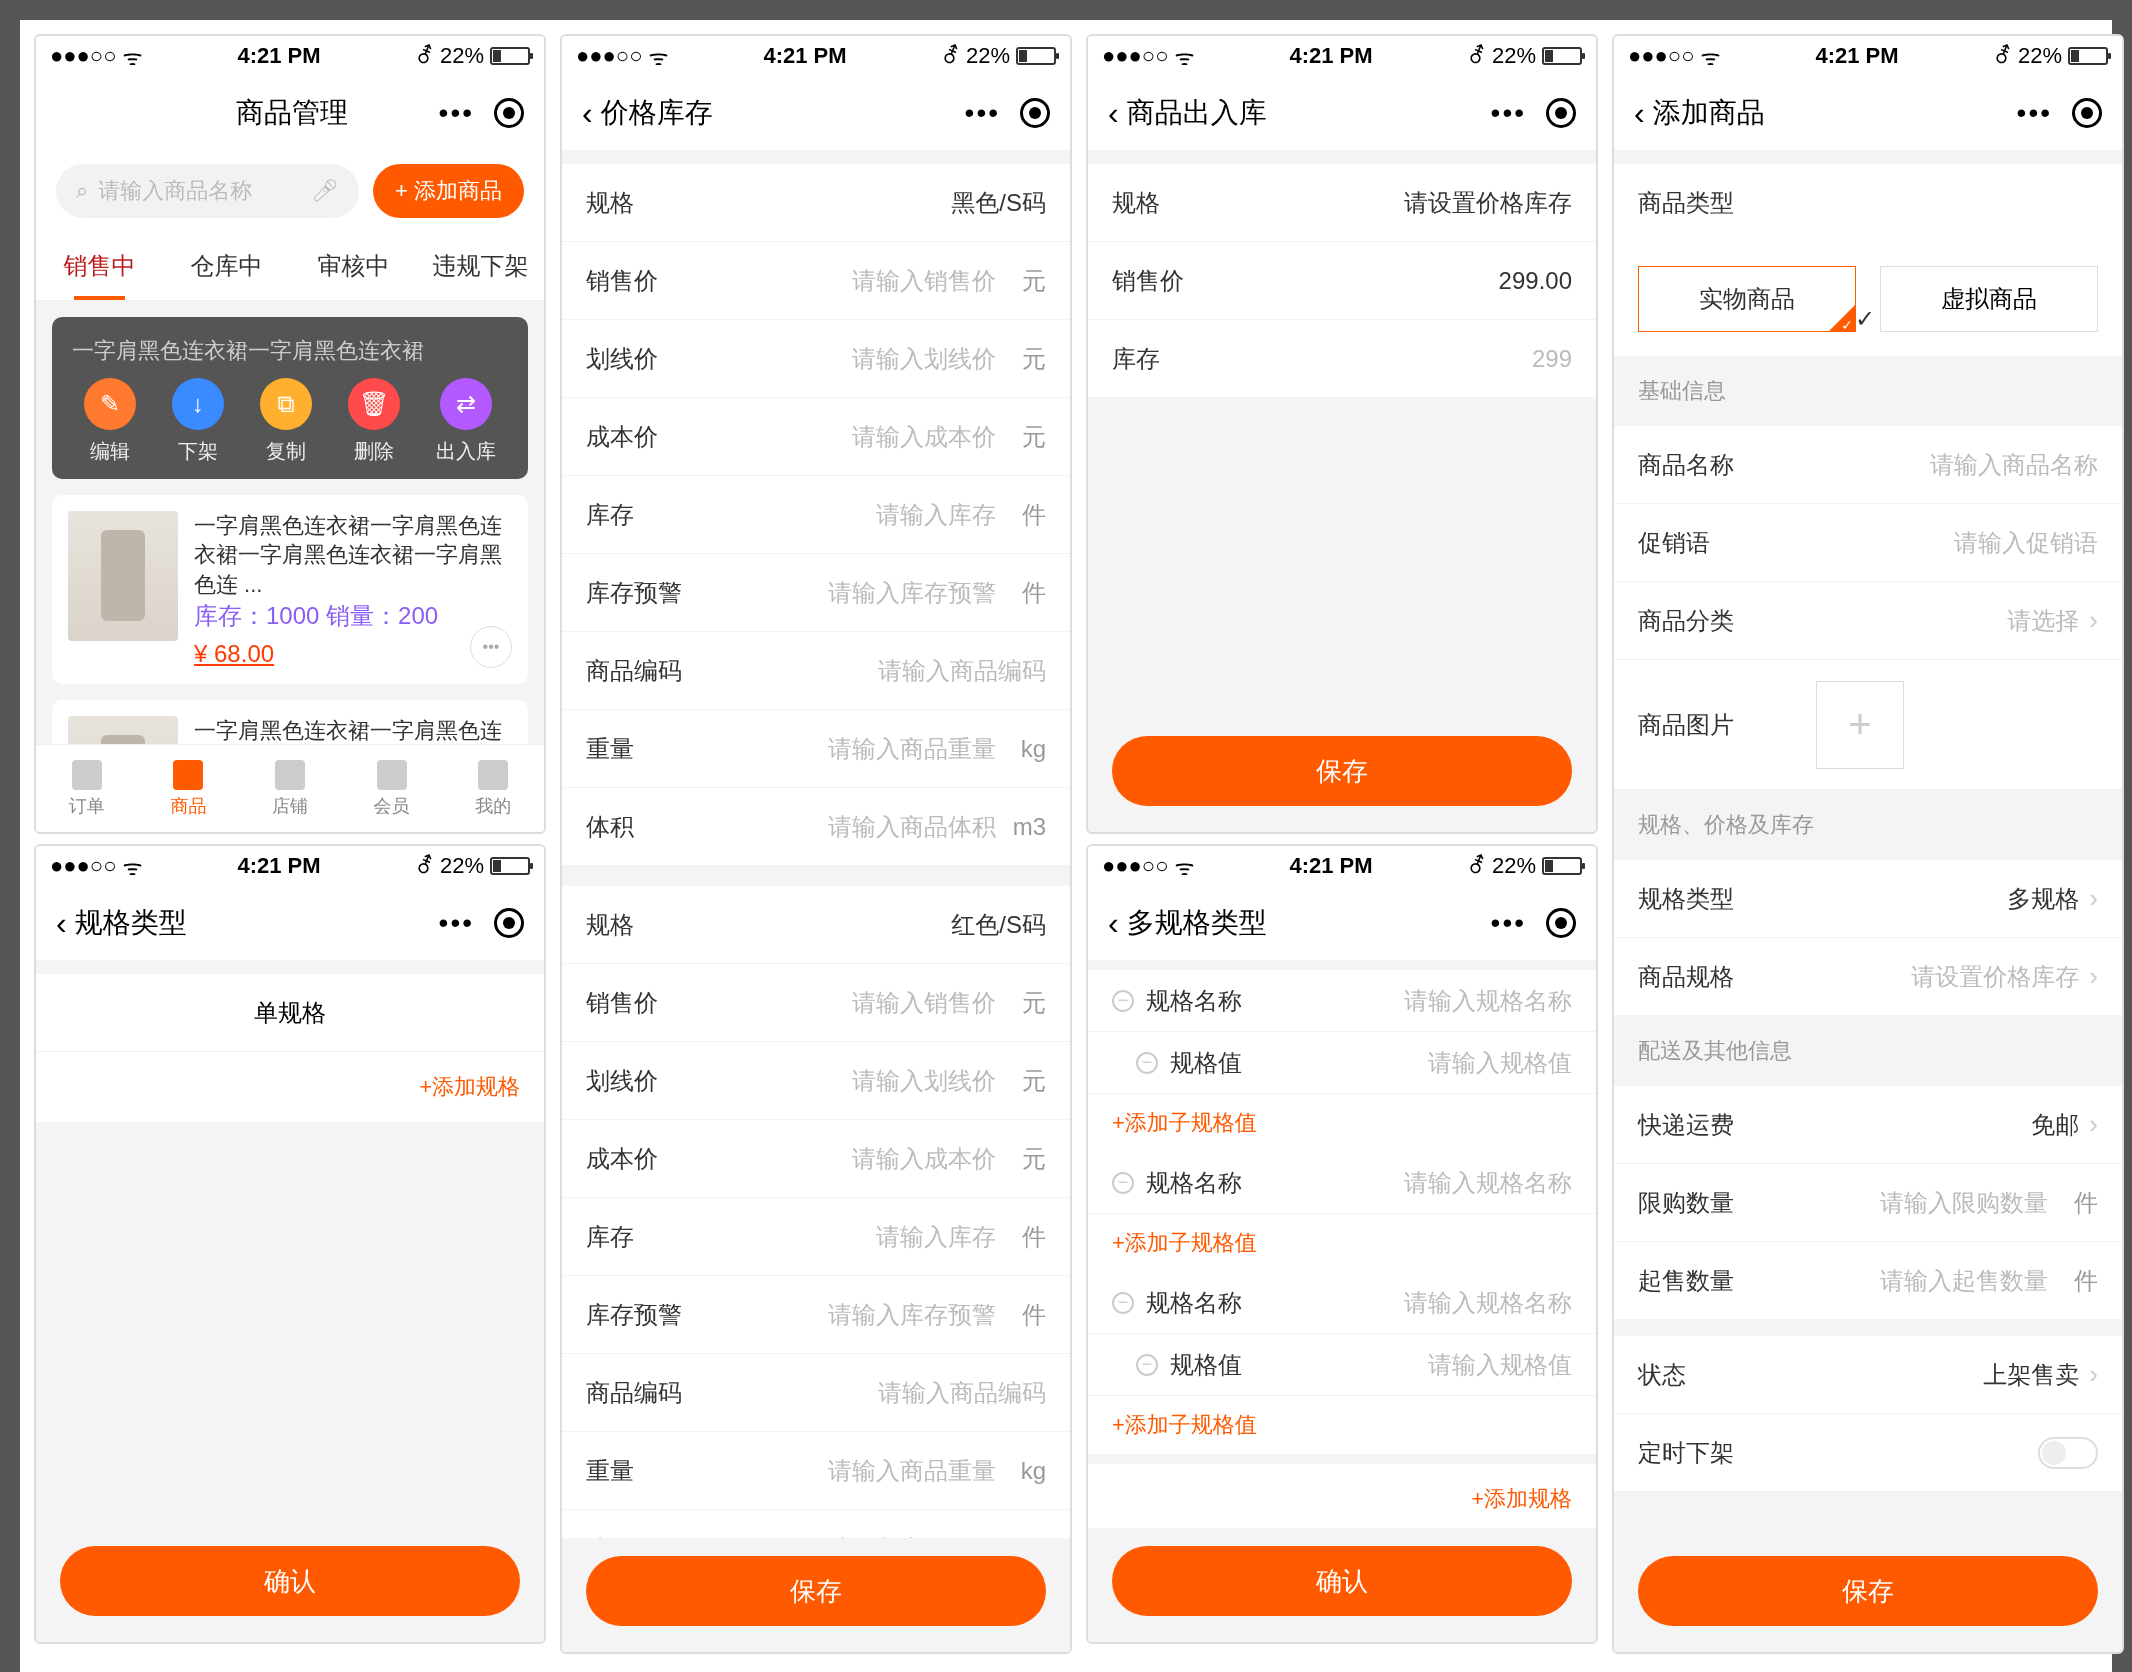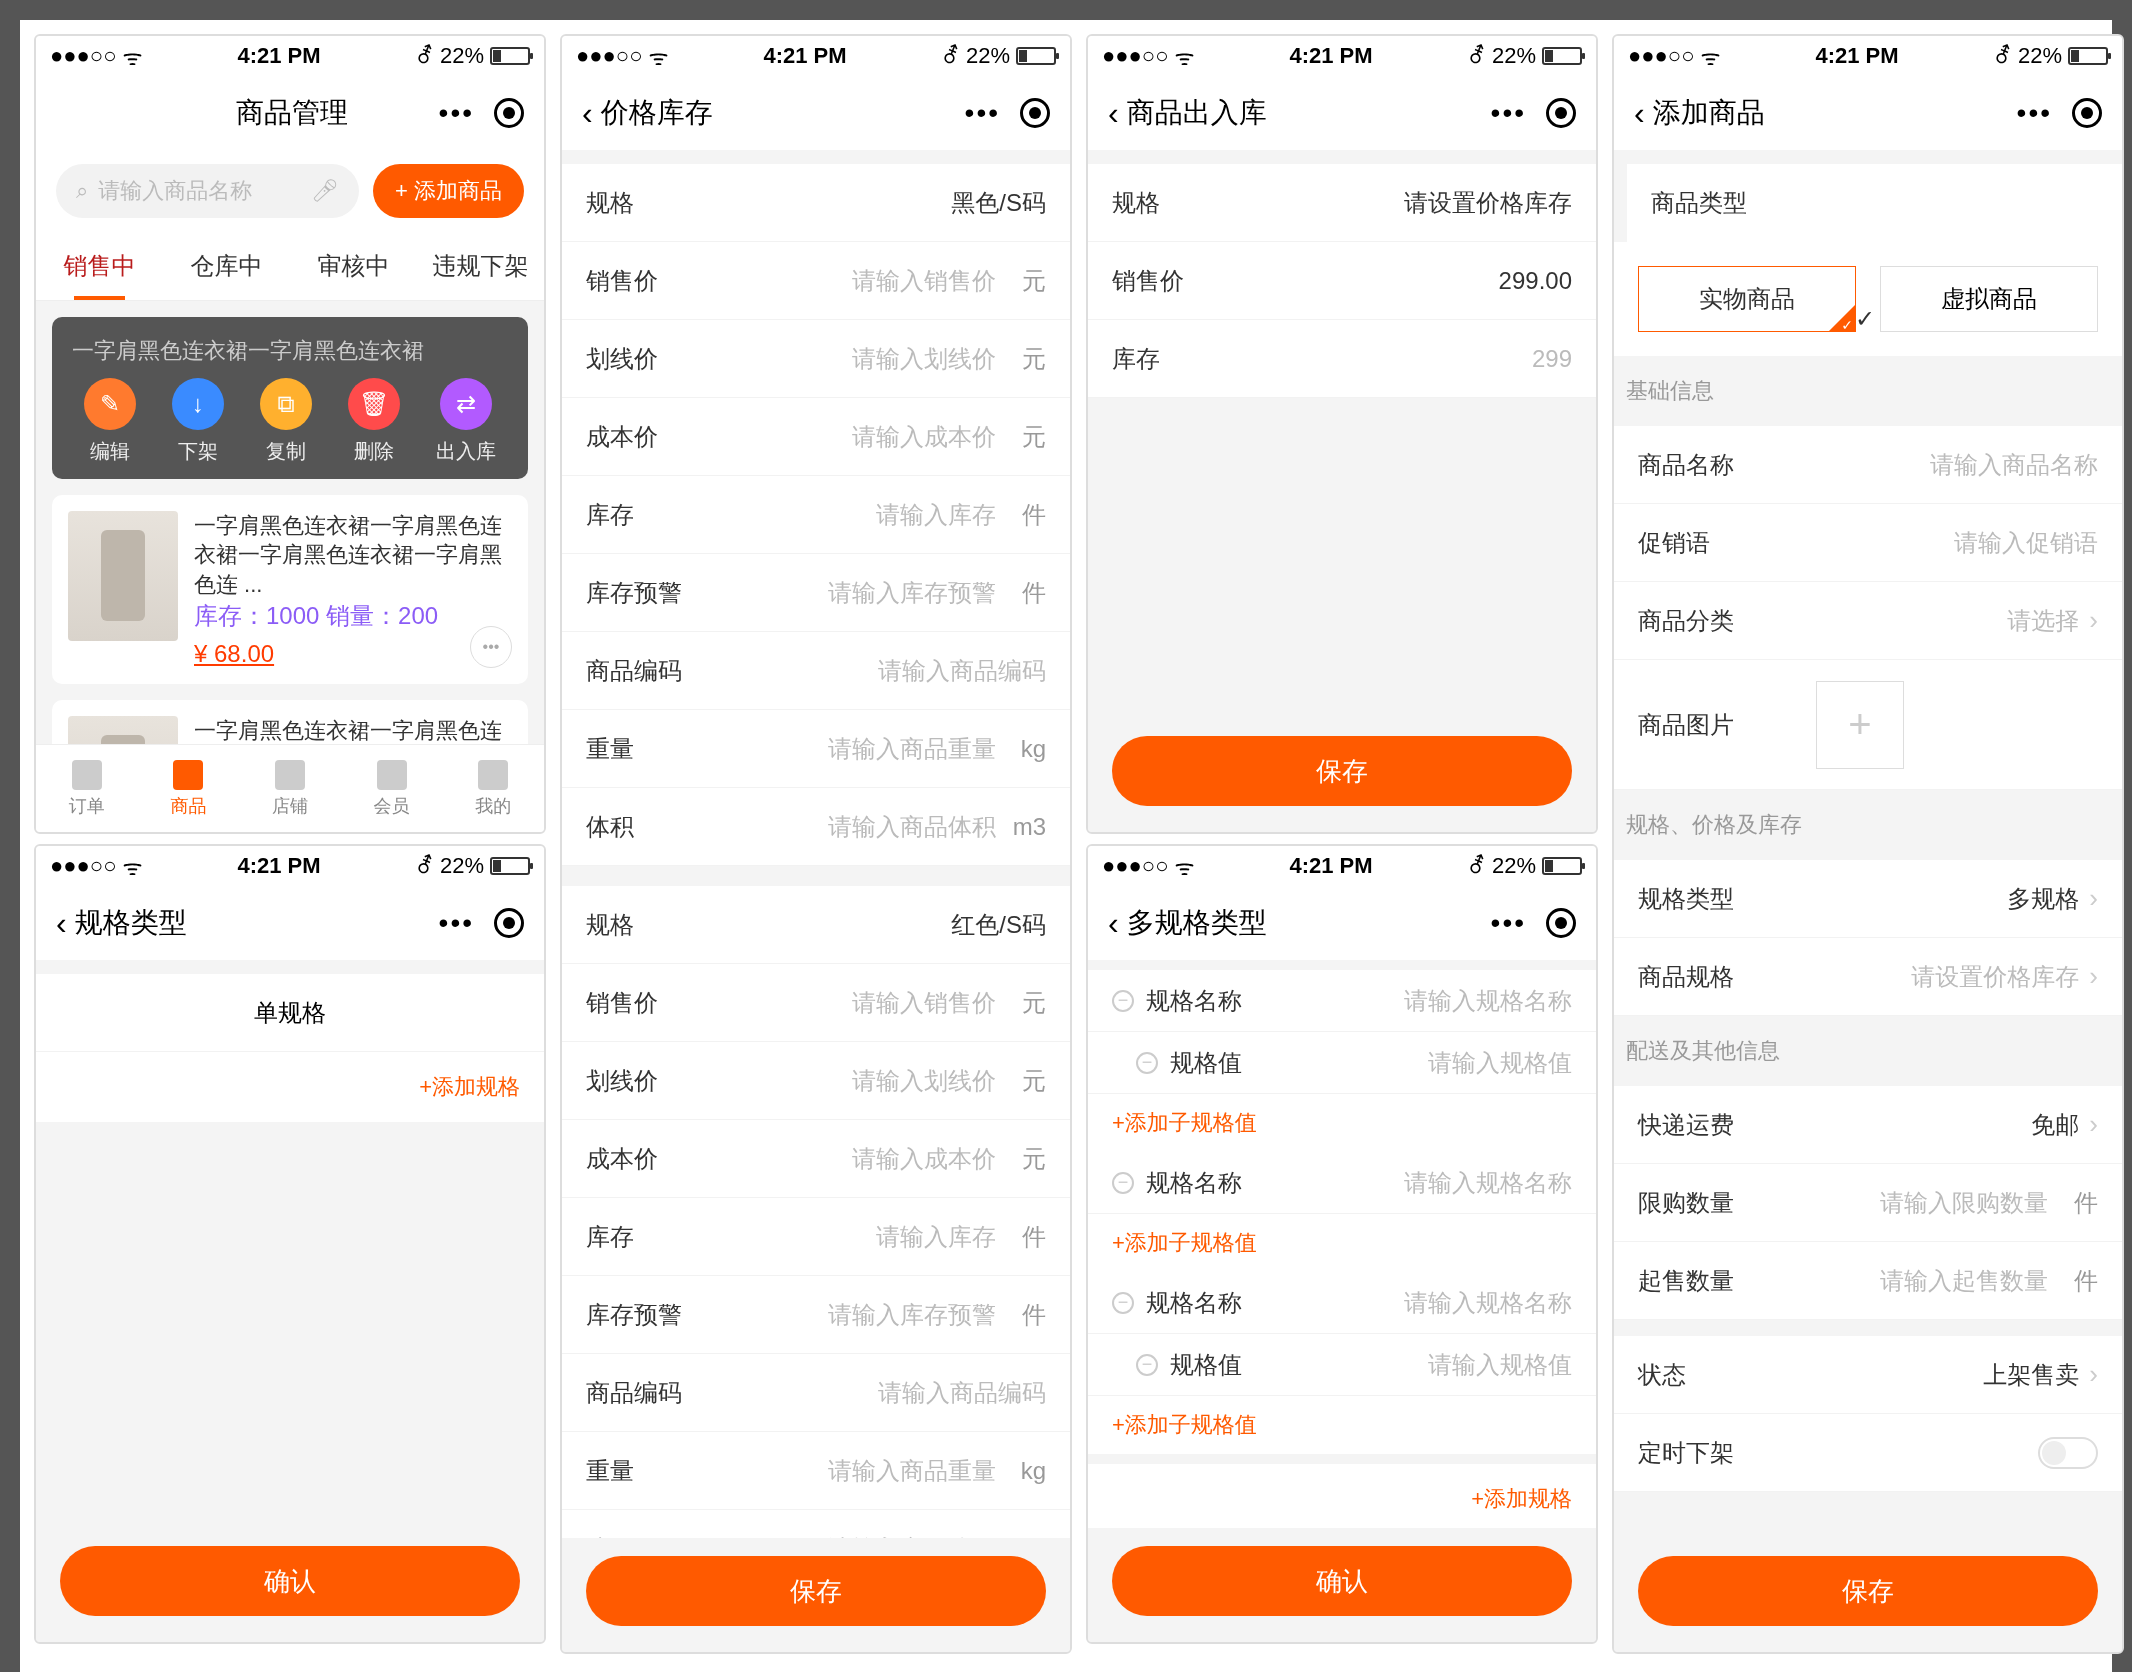--- a/index.html
+++ b/index.html
@@ -53,21 +53,21 @@
   .tbitem.active { color: #ff5a00; }
   .tbicon { width: 30px; height: 30px; background: #ccc; border-radius: 4px; }
   .tbitem.active .tbicon { background: #ff5a00; }
   .listrow { background: #fff; padding: 0 24px; height: 78px; display: flex; align-items: center; font-size: 24px; border-bottom: 1px solid #f2f2f2; }
   .listrow .lbl { color: #333; }
   .listrow .sp { flex: 1; }
   .listrow .val { color: #333; }
   .listrow .ph { color: #bbb; }
   .listrow .unit { color: #999; margin-left: 14px; width: 36px; text-align: right; }
   .listrow .chev { color: #ccc; margin-left: 10px; font-size: 26px; }
-  .section { background: #f4f4f4; padding: 20px 12px; font-size: 22px; color: #999; }
+  .section { background: #f4f4f4; padding: 20px 24px; font-size: 22px; color: #999; }
   .bottombar { padding: 18px 24px 26px; background: #f4f4f4; }
   .bigbtn { height: 70px; background: #ff5a00; color: #fff; border-radius: 35px; display: flex; align-items: center; justify-content: center; font-size: 26px; }
   .typebtns { display: flex; gap: 24px; padding: 24px; background: #fff; }
   .typebtn { flex: 1; height: 66px; border: 1px solid #ddd; display: flex; align-items: center; justify-content: center; font-size: 24px; position: relative; }
   .typebtn.sel { border-color: #ff5a00; color: #333; }
   .typebtn.sel::after { content: "✓"; position: absolute; right: 0; bottom: 0; width: 0; height: 0; border-left: 26px solid transparent; border-bottom: 26px solid #ff5a00; }
   .typebtn.sel .check { position: absolute; right: 2px; bottom: -2px; color: #fff; font-size: 14px; z-index: 2; }
   .plusbox { width: 88px; height: 88px; border: 1px solid #ddd; display: flex; align-items: center; justify-content: center; color: #ccc; font-size: 40px; }
   .addlink { color: #ff5a00; font-size: 22px; padding: 20px 24px; background: #fff; }
   .centerlink { text-align: right; }
@@ -493,21 +493,21 @@
     </div>
     <div class="navbar">
       <span class="nav-back">‹</span>
       <div class="nav-title">添加商品</div>
       <div class="nav-spacer"></div>
       <div class="nav-dots">•••</div>
       <div class="nav-target"></div>
     </div>
     <div class="content" style="overflow:auto;">
       <div style="height:14px;"></div>
-      <div class="listrow" style="border:none;margin-left:13px;">
+      <div class="listrow" style="border:none;">
           <span class="lbl">商品类型</span>
         </div>
       <div class="typebtns">
         <div class="typebtn sel">
             <span>实物商品</span>
             <span class="check">✓</span>
           </div>
         <div class="typebtn">虚拟商品</div>
       </div>
       <div class="section">基础信息</div>

